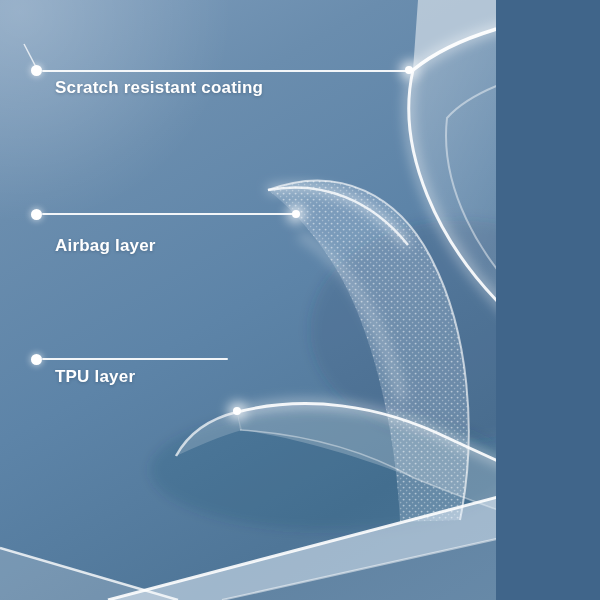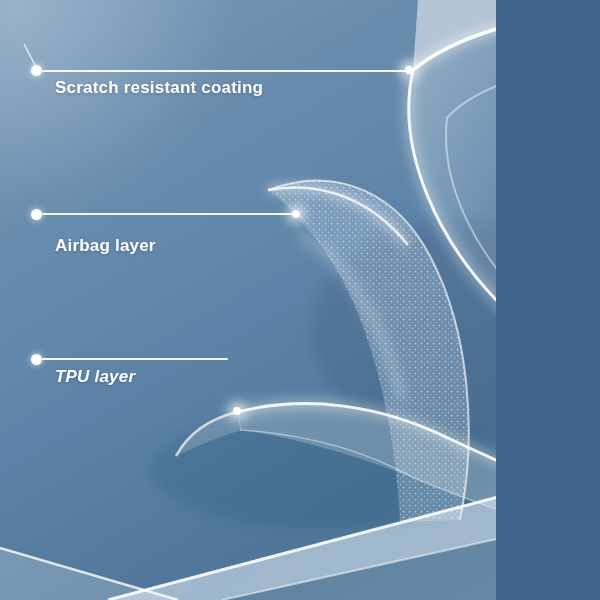--- a/index.html
+++ b/index.html
@@ -106,16 +106,16 @@
     <span class="dot" style="left:31px;top:209px;"></span>
     <span class="line" style="left:42px;top:213px;width:254px;"></span>
     <span class="end-dot" style="left:292px;top:210px;"></span>
     <span class="label" style="left:55px;top:236px;">Airbag layer</span>
   </div>
 
   <div class="callout">
     <span class="dot" style="left:31px;top:354px;"></span>
     <span class="line" style="left:42px;top:358px;width:186px;"></span>
     <span class="end-dot" style="left:233px;top:407px;"></span>
-    <span class="label" style="left:55px;top:367px;font-style:italic;">TPU layer</span>
+    <span class="label" style="left:55px;top:367px;">TPU layer</span>
   </div>
 
 </div>
 
 </body></html>

